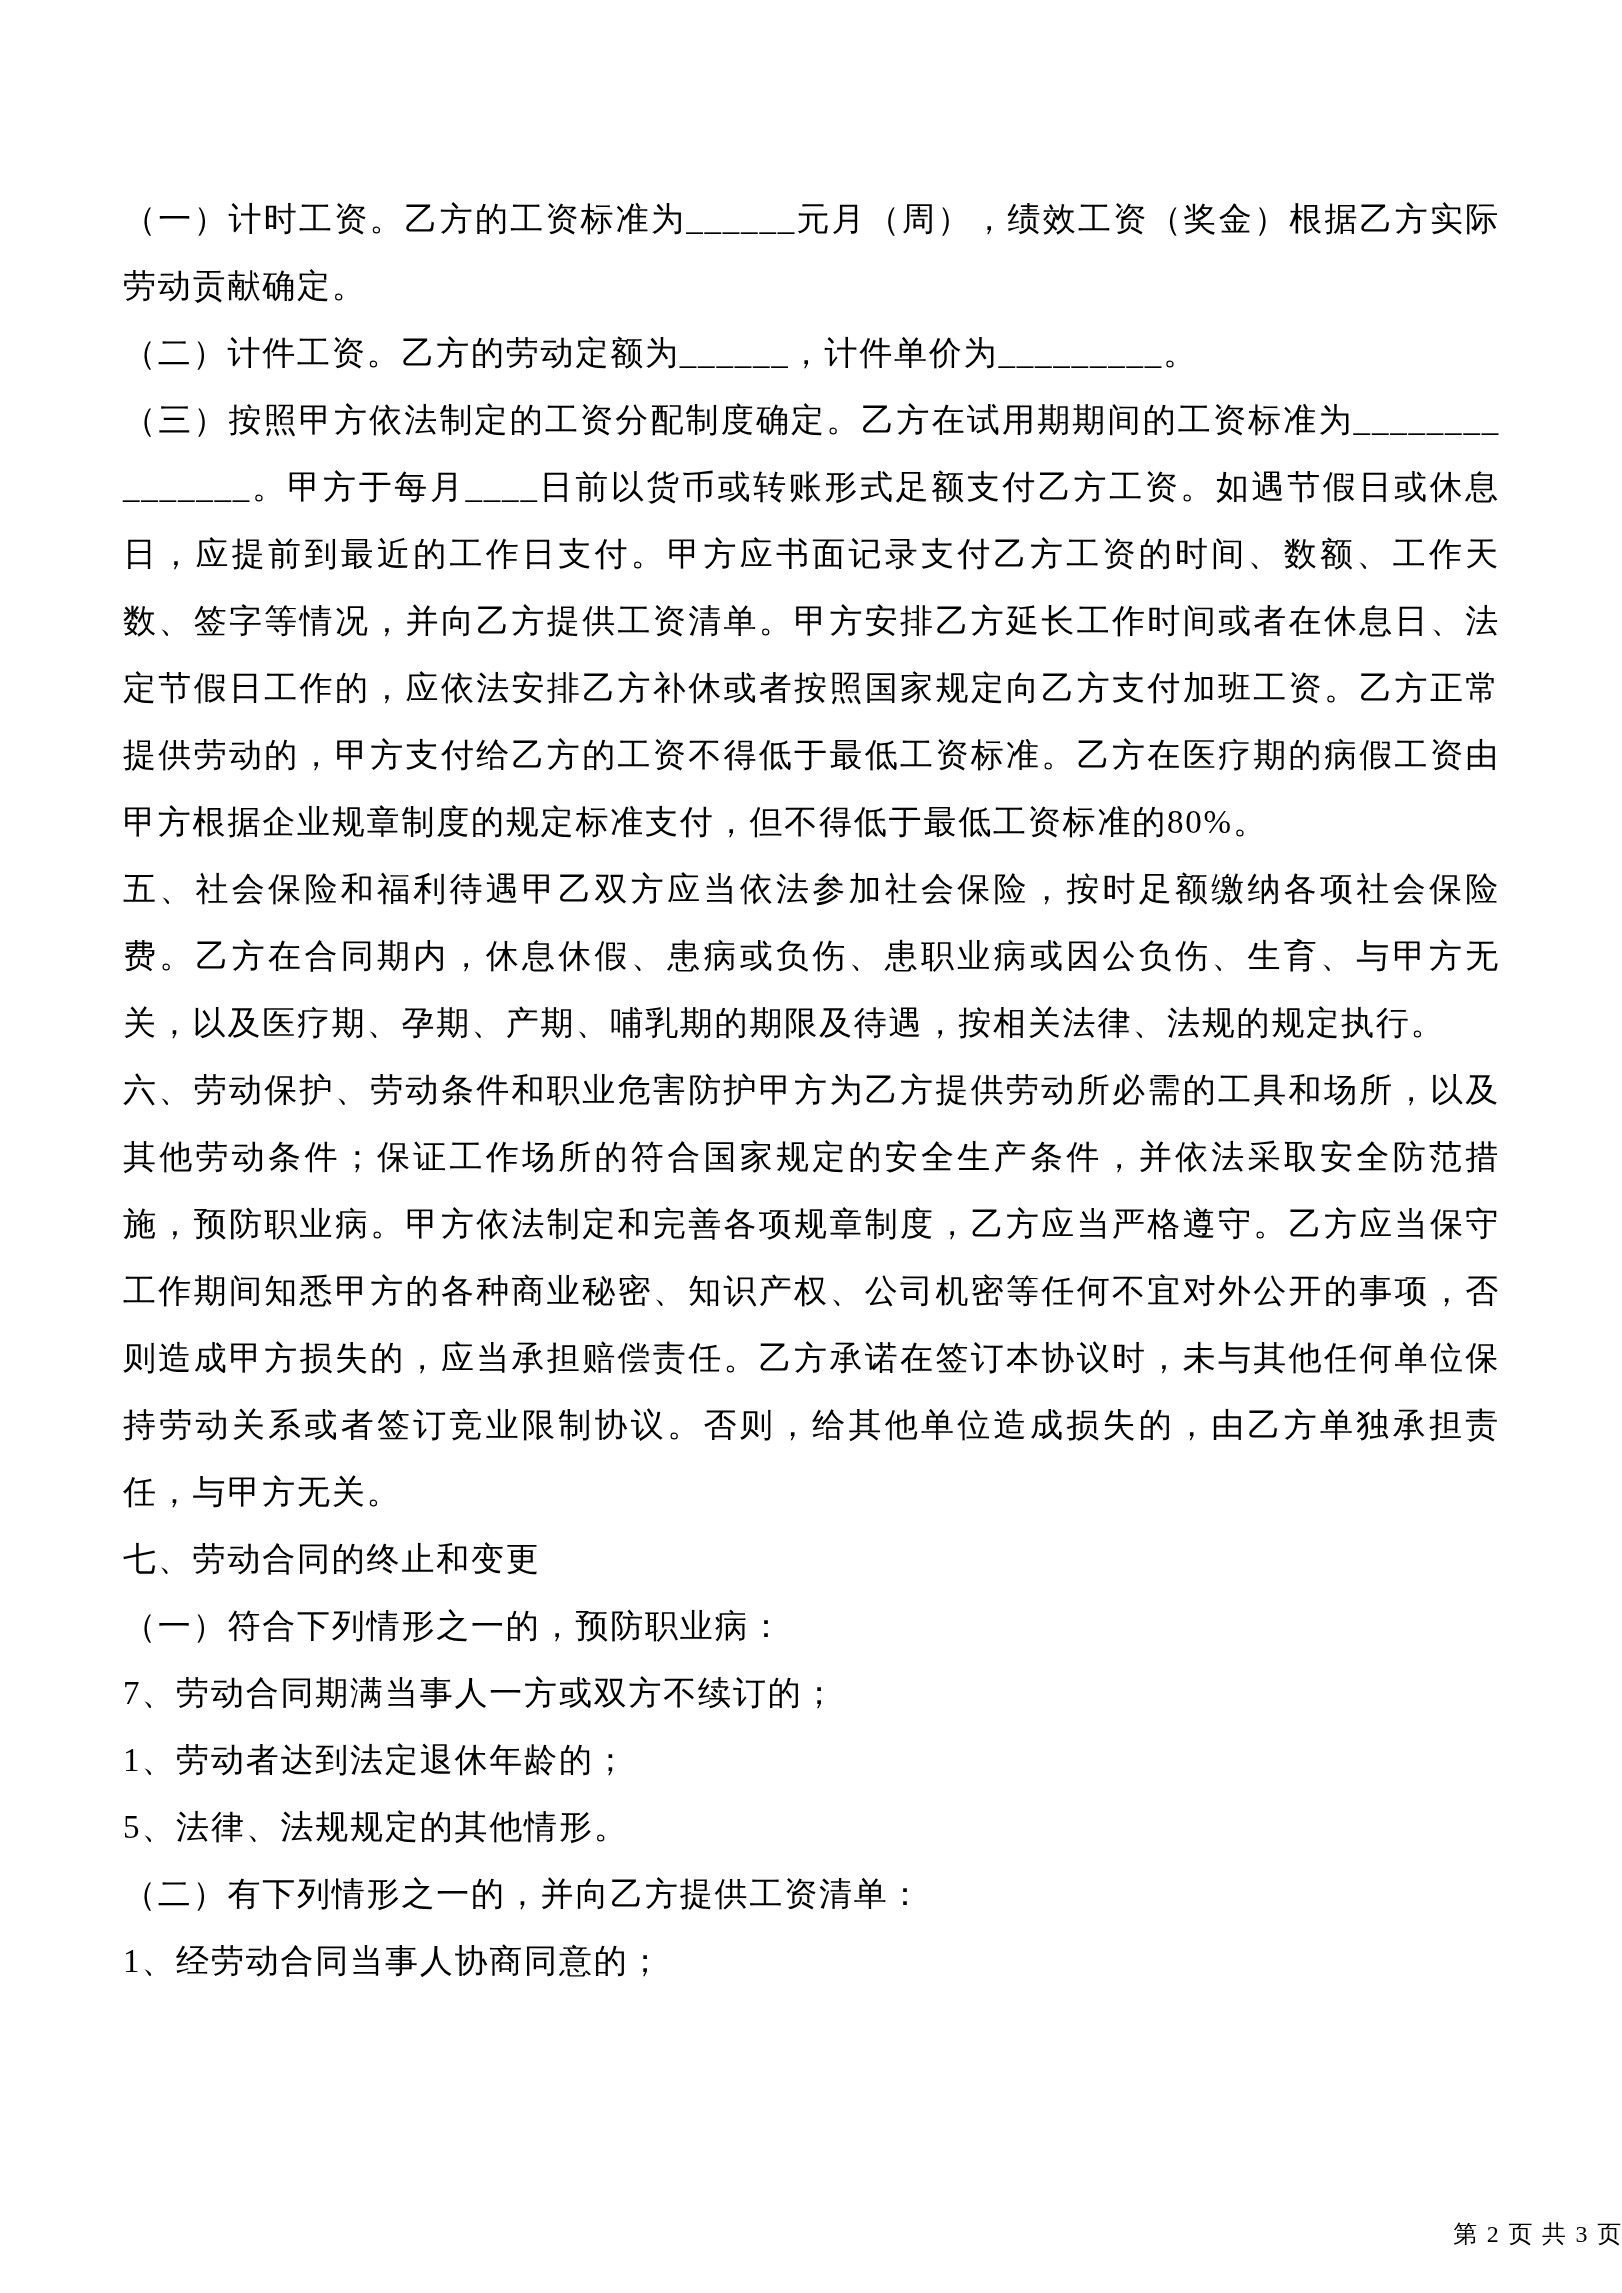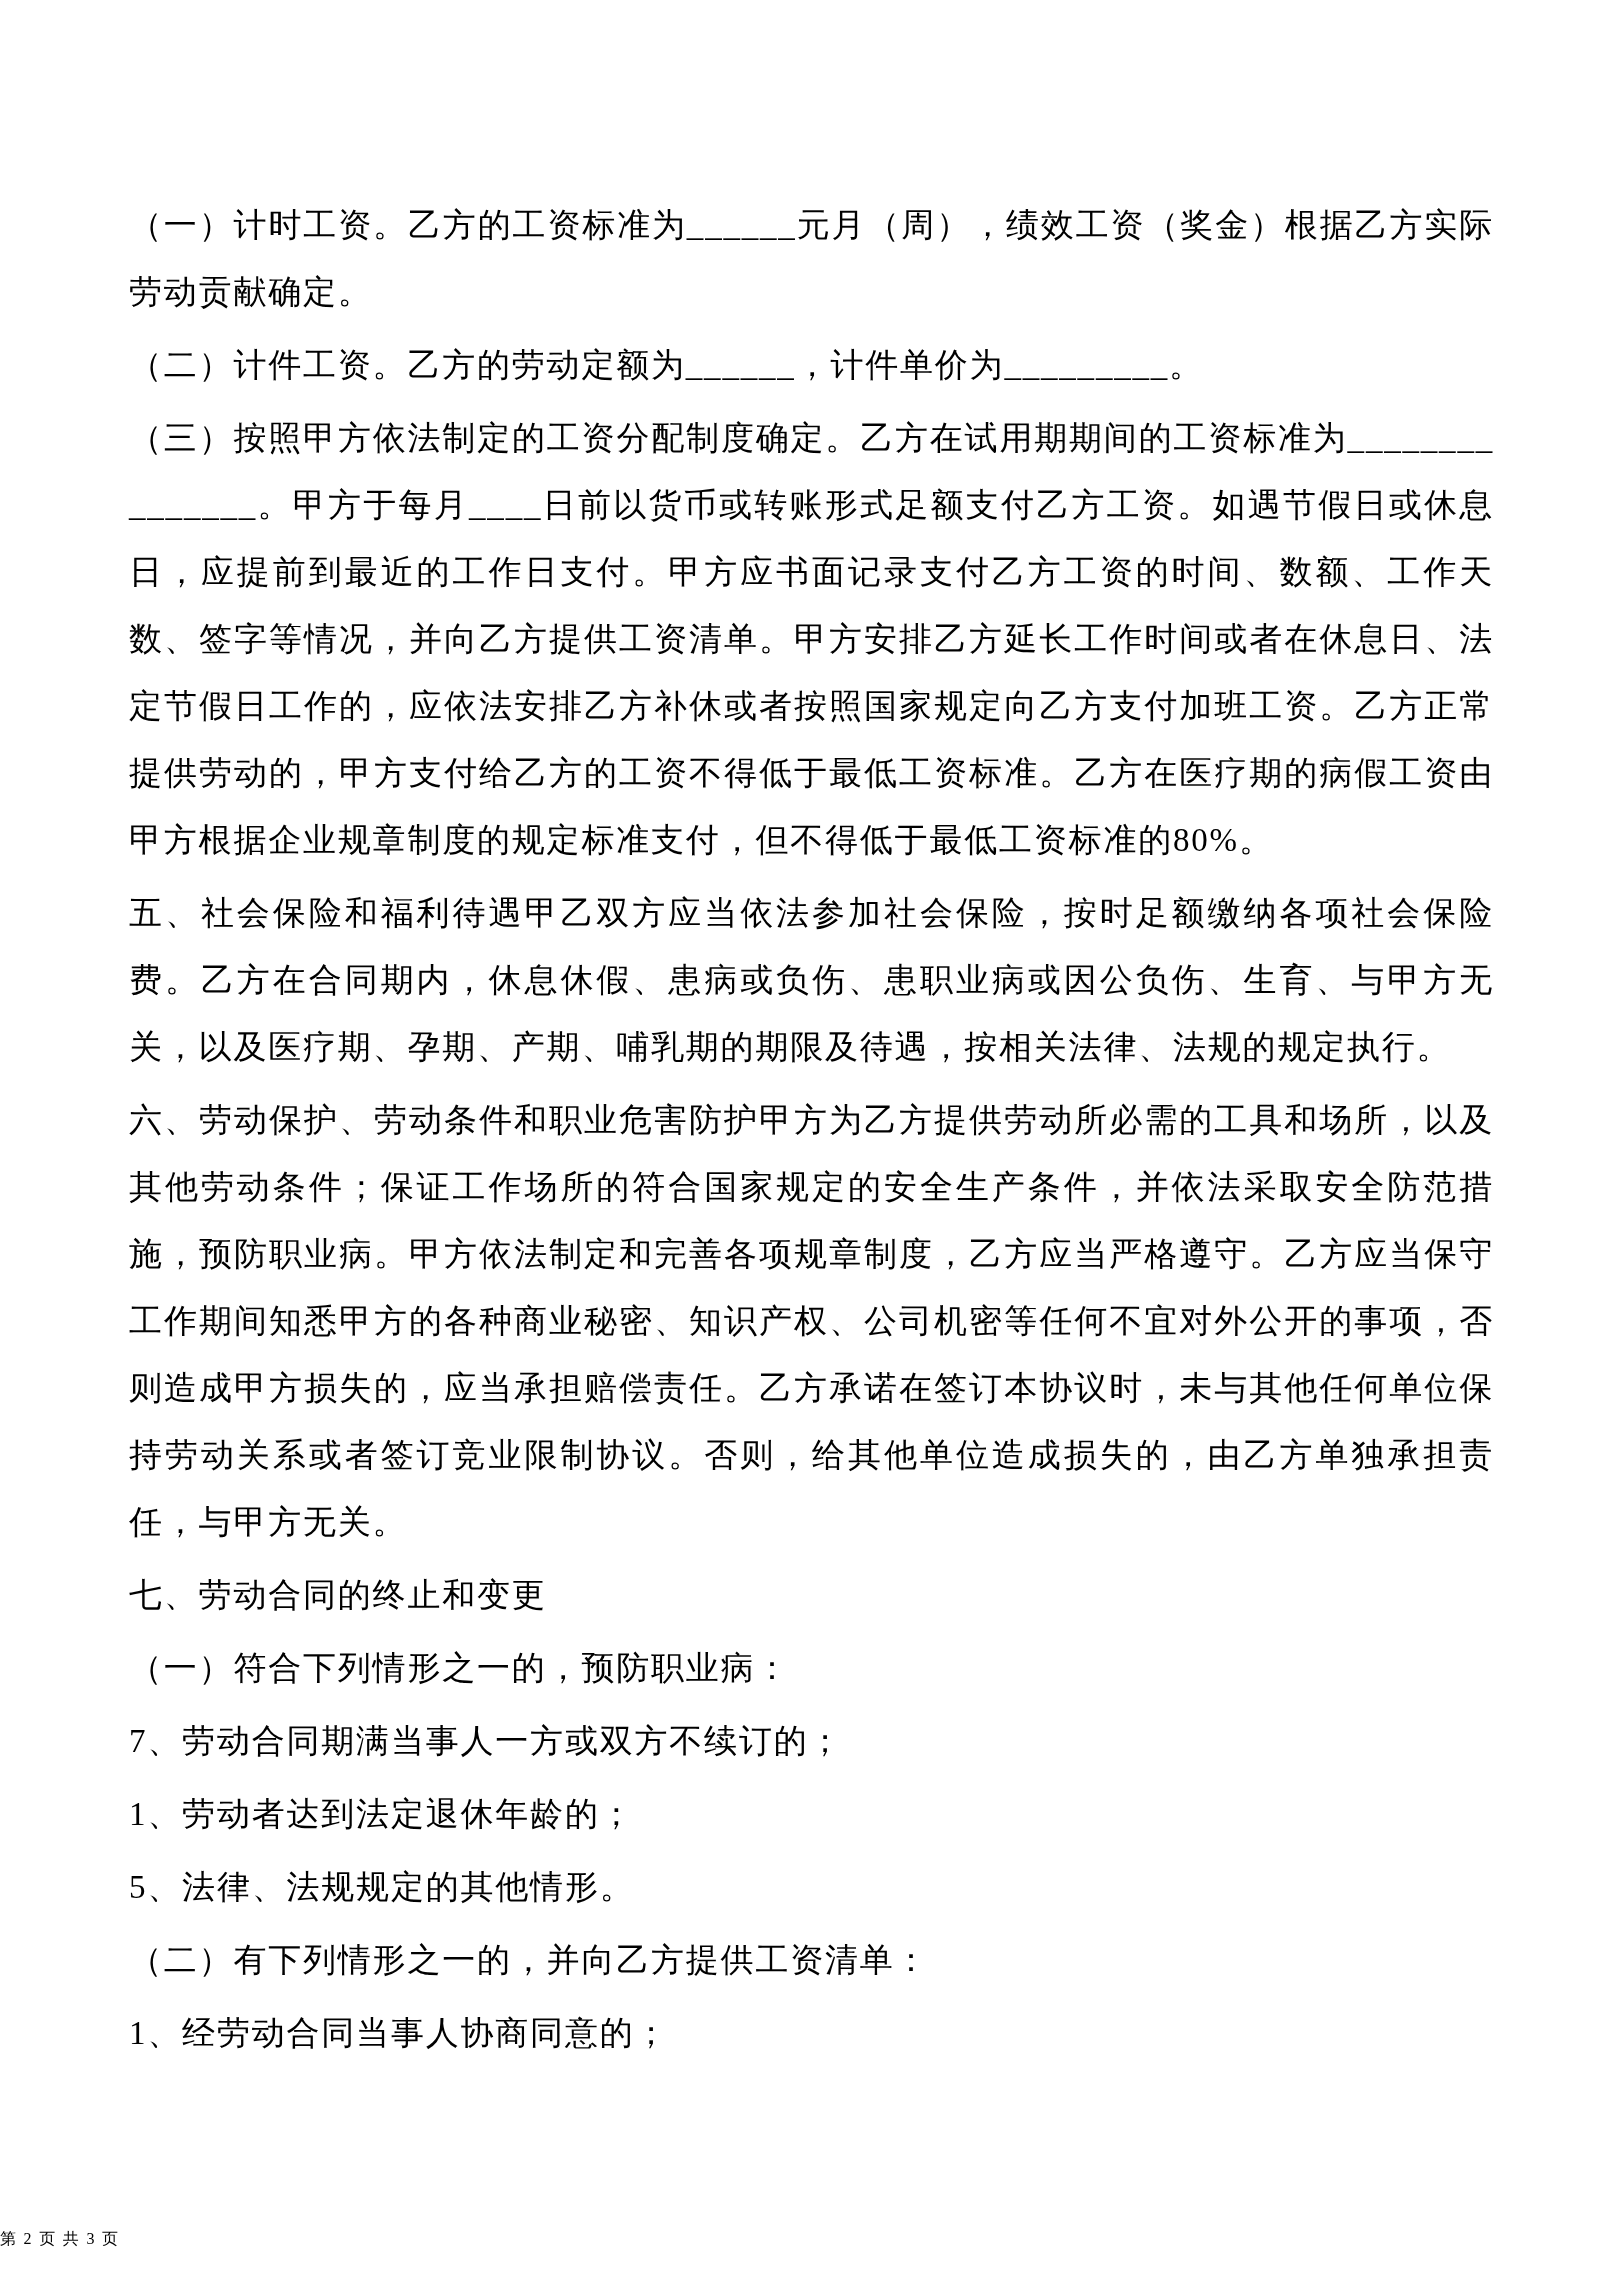--- a/index.html
+++ b/index.html
@@ -13,34 +13,34 @@
     height: 2294px;
     margin: 0 auto;
     background: #ffffff;
     box-sizing: border-box;
     padding: 186px 123px 0 123px;
     font-family: "Liberation Serif", "DejaVu Serif", serif;
     color: #000000;
     overflow: hidden;
   }
   .content p {
-    margin: 6px;
+    margin: 0;
     font-size: 33px;
     line-height: 67px;
     letter-spacing: 1.8px;
     text-align: justify;
     word-break: break-all;
   }
   .page-footer {
     position: absolute;
     left: 0;
     bottom: 44px;
     width: 100%;
-    text-align: left;
-    font-size: 16px;
+    text-align: right;
+    font-size: 24px;
     letter-spacing: 1.8px;
     color: #000000;
   }
 </style>
 </head>
 <body>
 
 <div class="page">
   <main class="content">
     <p>（一）计时工资。乙方的工资标准为______元月（周），绩效工资（奖金）根据乙方实际劳动贡献确定。</p>

